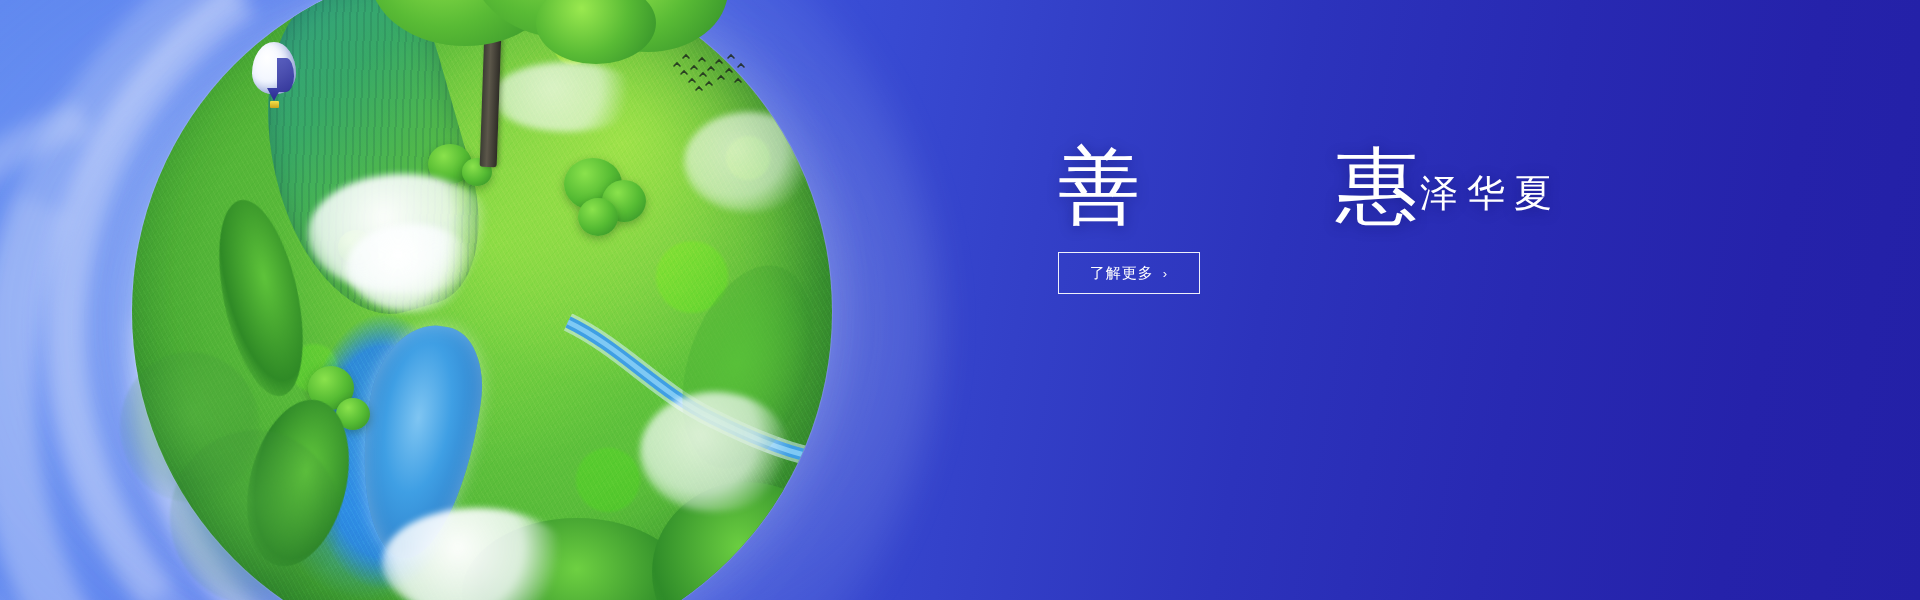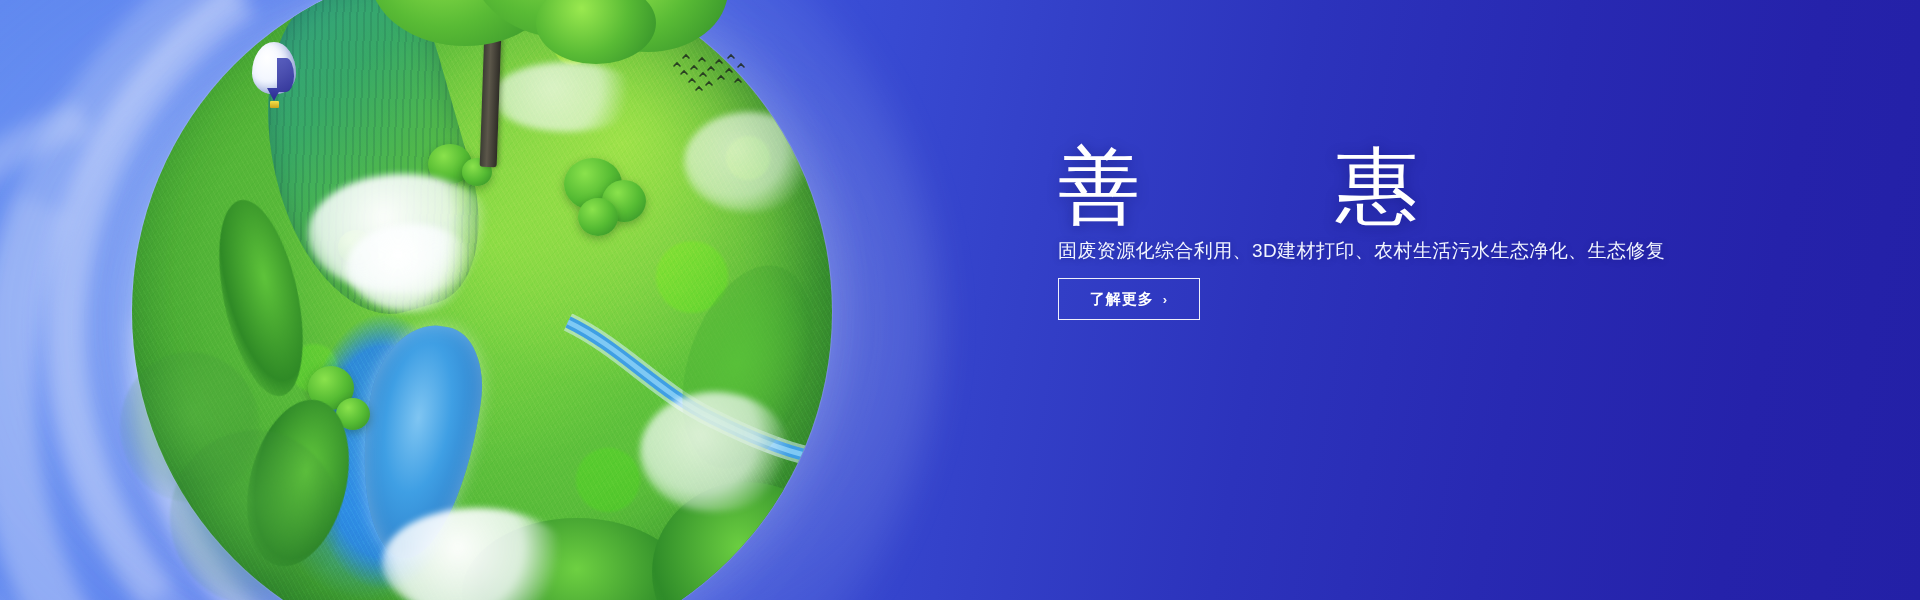--- a/index.html
+++ b/index.html
@@ -143,23 +143,23 @@
     letter-spacing:0;}
   .hl-sm{position:absolute;bottom:10px;font-size:38px;line-height:1;letter-spacing:9px;}
   .hl-g1{left:0;}      .hl-s1{left:84px;}
   .hl-g2{left:278px;}  .hl-s2{left:362px;}
 
   .subtitle{margin-top:14px;color:#fff;font-size:25px;letter-spacing:7.5px;
     white-space:nowrap;text-shadow:0 1px 8px rgba(10,14,90,.4);}
   .tagline{margin-top:16px;color:#f2f5ff;font-size:19px;letter-spacing:.4px;
     white-space:nowrap;text-shadow:0 1px 6px rgba(10,14,90,.35);}
   #cta{display:inline-flex;align-items:center;justify-content:center;gap:9px;
-    margin-top:14px;width:116px;height:40px;border:1px solid rgba(255,255,255,.92);
+    margin-top:30px;width:116px;height:40px;border:1px solid rgba(255,255,255,.92);
     color:#fff;font-size:15px;letter-spacing:1px;background:transparent;
-    cursor:pointer;box-sizing:content-box;padding:0 12px;font-weight:bold;}
+    cursor:pointer;box-sizing:content-box;padding:0 12px;}
   #cta .chev{font-size:13px;opacity:.95;}
 
   
   .outer-tree{position:absolute;opacity:.55;filter:blur(1px);}
 </style>
 </head>
 <body>
 
 <div id="stage">
 
@@ -269,24 +269,24 @@
     border-radius:50%;"></div>
   <div class="outer-tree" style="left:170px;top:430px;width:170px;height:175px;
     background:radial-gradient(ellipse at 48% 40%, rgba(80,170,65,.75) 0%, rgba(55,130,55,.3) 58%, rgba(55,130,55,0) 82%);
     border-radius:50%;"></div>
 
   <div id="copy">
 
     <div class="headline">
       <span class="hl-big hl-g1">善</span>
       <span class="hl-big hl-g2">惠</span>
+      <span class="hl-sm hl-s2">泽华夏</span>
     </div>
 
 
-    <div class="tagline">固废资源化综合利用、3D建材打印、农村生活污水生态净化、生态修复</div>
 
     <button id="cta">
       <span>了解更多</span>
       <span class="chev">›</span>
     </button>
 
   </div>
 </div>
 
 </body></html>

